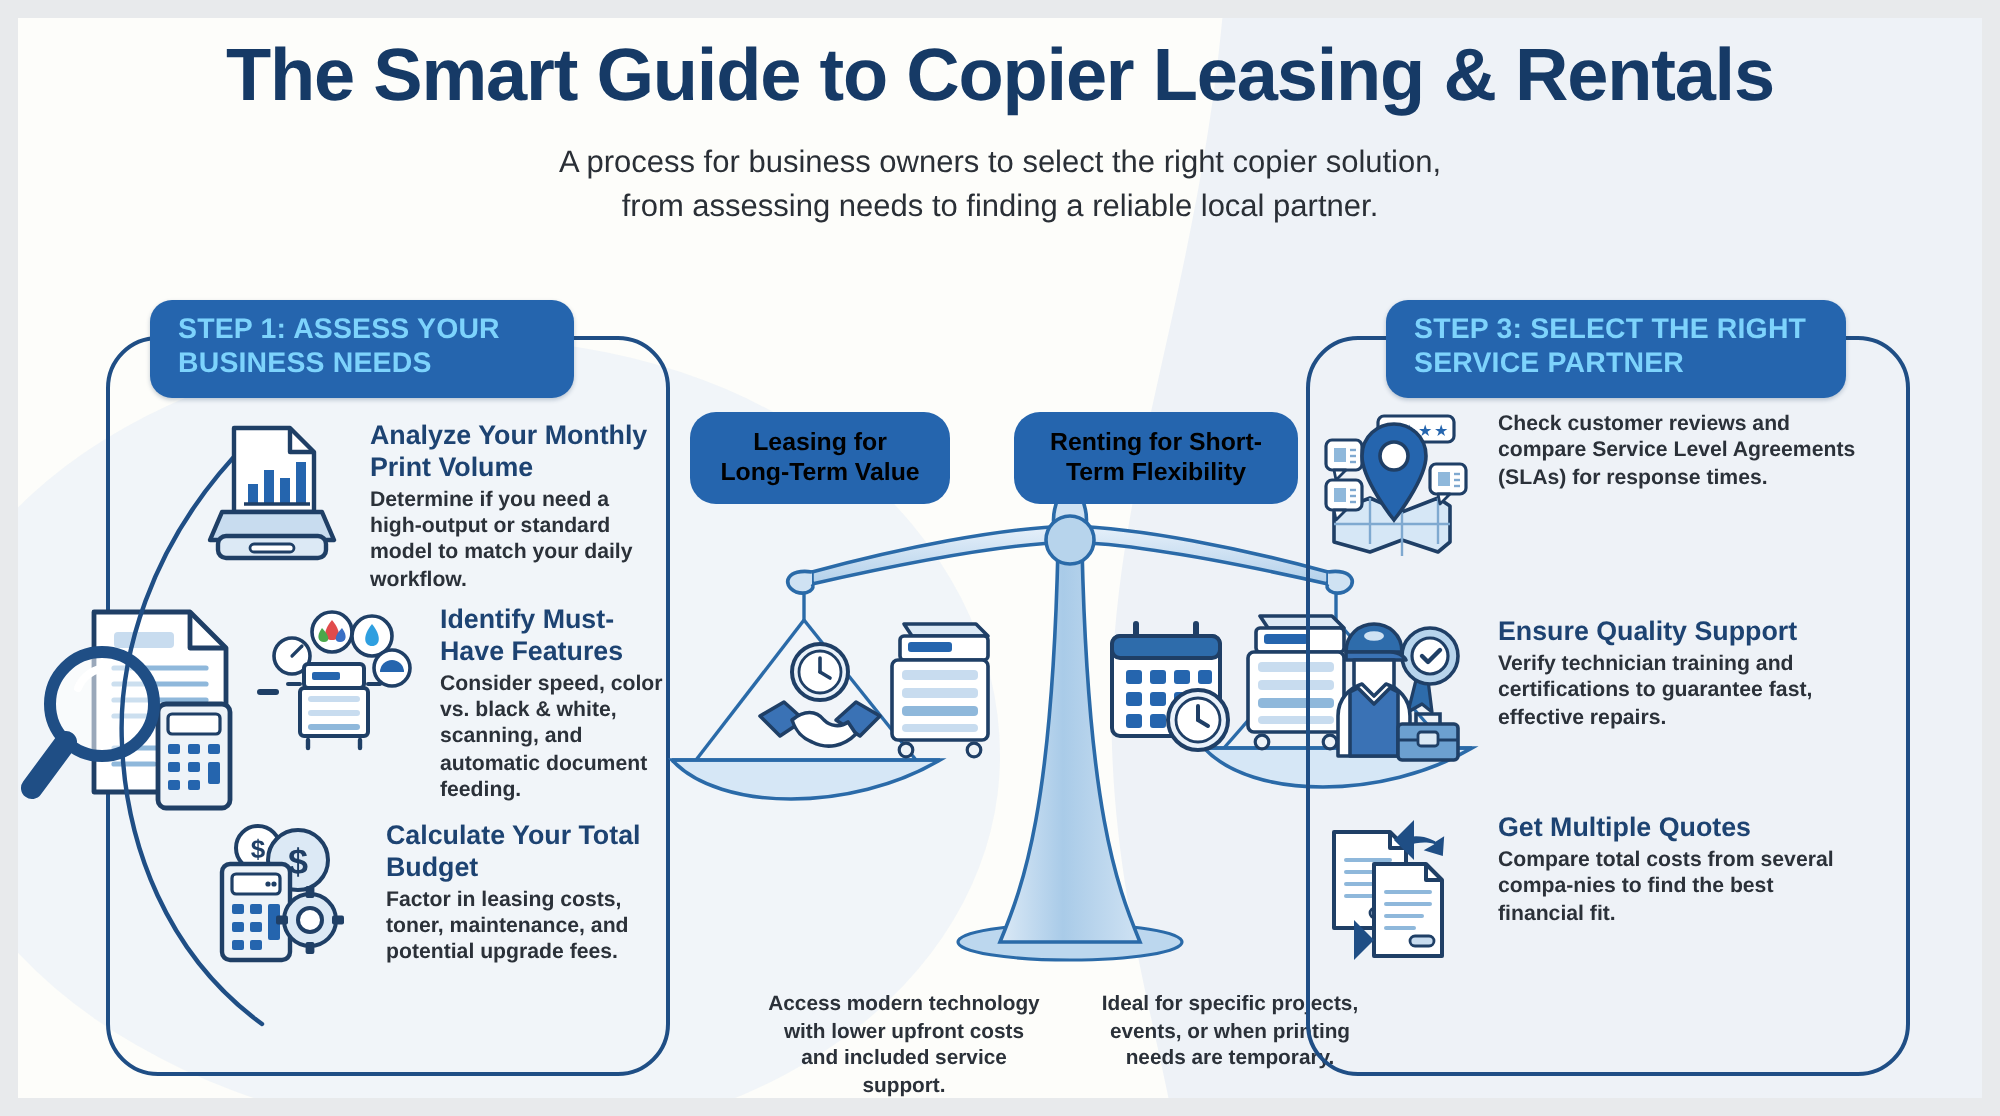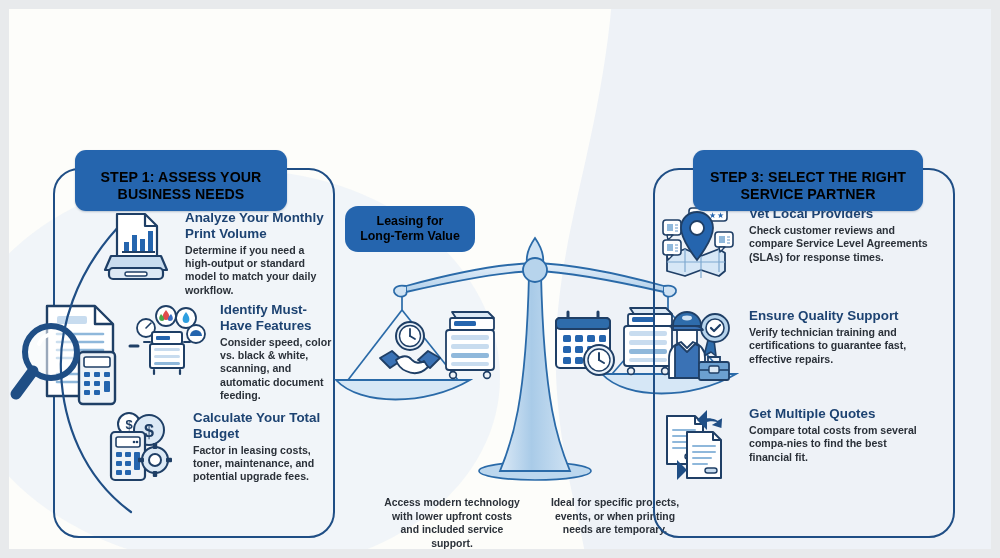--- a/index.html
+++ b/index.html
@@ -63,25 +63,25 @@
     position:absolute; left:28px; right:0; top:18px; bottom:0;
     border:2px solid #1f4e85;
     border-radius:26px;
     background:transparent;
   }
   .col-3 .panel { left:8px; right:20px; }
 
   .step-badge {
     position:absolute; top:0; z-index:12;
     background:#2565ae;
-    color:#000000;
+    color:#7dd3fc;
     border-radius:11px;
-    padding:19px 14px 8px;
+    padding:7px 14px 8px;
     font-size:14.2px; font-weight:700; line-height:1.18;
-    text-align:center;
+    text-align:left;
     letter-spacing:.1px;
     box-shadow:0 1px 2px rgba(20,50,90,.25);
     white-space:pre-line;
   }
   .badge-1 { left:50px;  width:212px; }
   .badge-2 { left:30px;  width:212px; }
   .badge-3 { left:48px;  width:230px; }
 
   
   .items { position:absolute; left:0; right:0; top:52px; }
@@ -135,20 +135,27 @@
 <body>
 
 <div id="infographic">
 
   <div class="bg-base"></div>
   <svg class="bg-right-wash" width="1000" height="558" viewBox="0 0 1000 558">
     <path d="M 612 0 C 600 140, 560 230, 556 340 C 553 430, 575 500, 586 558 L 1000 558 L 1000 0 Z" fill="#eef2f7"></path>
   </svg>
   <div class="bg-left-blob"></div>
 
+  <div class="header">
+    <div class="title">The Smart Guide to Copier Leasing &amp; Rentals</div>
+    <div class="subtitle">
+      <span>A process for business owners to select the right copier solution,</span><br>
+      <span>from assessing needs to finding a reliable local partner.</span>
+    </div>
+  </div>
 
   <div class="columns">
 
     <div class="col col-1">
       <div class="panel"></div>
       <div class="step-badge badge-1">STEP 1: ASSESS YOUR
 BUSINESS NEEDS</div>
 
       <svg width="150" height="150" viewBox="0 0 150 150" style="position:absolute; left:-18px; top:132px;">
 
@@ -282,20 +289,22 @@
             <div class="item-body">Factor in leasing costs, toner, maintenance, and potential upgrade fees.</div>
           </div>
         </div>
       </div>
     </div>
 
     <div class="col col-2">
 
       <div class="pill pill-left">Leasing for
 Long-Term Value</div>
+      <div class="pill pill-right">Renting for Short-
+Term Flexibility</div>
 
       <div class="scale-wrap">
         <svg width="310" height="250" viewBox="0 0 310 250">
           <defs>
             <linearGradient id="postGrad" x1="0" y1="0" x2="1" y2="0">
               <stop offset="0%" stop-color="#dbe9f6"></stop>
               <stop offset="45%" stop-color="#a9cbe8"></stop>
               <stop offset="100%" stop-color="#cfe2f3"></stop>
             </linearGradient>
             <linearGradient id="beamGrad" x1="0" y1="0" x2="0" y2="1">
@@ -463,21 +472,20 @@
                   <line x1="64" y1="34" x2="67" y2="34"></line>
                     <line x1="64" y1="37" x2="67" y2="37"></line>
                   </g>
               </g>
 
               <path d="M30 22 c0 -10 8 -16 16 -16 c8 0 16 6 16 16 c0 12 -16 32 -16 32 c0 0 -16 -20 -16 -32z" transform="translate(-12,0)" fill="#2565ae" stroke="#1f3f66" stroke-width="1.8"></path>
               <circle cx="34" cy="22" r="7" fill="#ffffff" stroke="#1f3f66" stroke-width="1.8"></circle>
             </svg>
           </div>
           <div class="copy">
-            <div class="item-title">Vet Local Providers</div>
             <div class="item-body">Check customer reviews and compare Service Level Agreements (SLAs) for response times.</div>
           </div>
         </div>
 
         <div class="item s3-i2">
           <div class="art">
             <svg width="70" height="76" viewBox="0 0 70 76">
 
               <g transform="translate(52,20)">
                 <path d="M-7 12 l-4 16 l7 -4 l5 4 l-2 -16z" fill="#2e6cab" stroke="#1f3f66" stroke-width="1.6" stroke-linejoin="round"></path>

